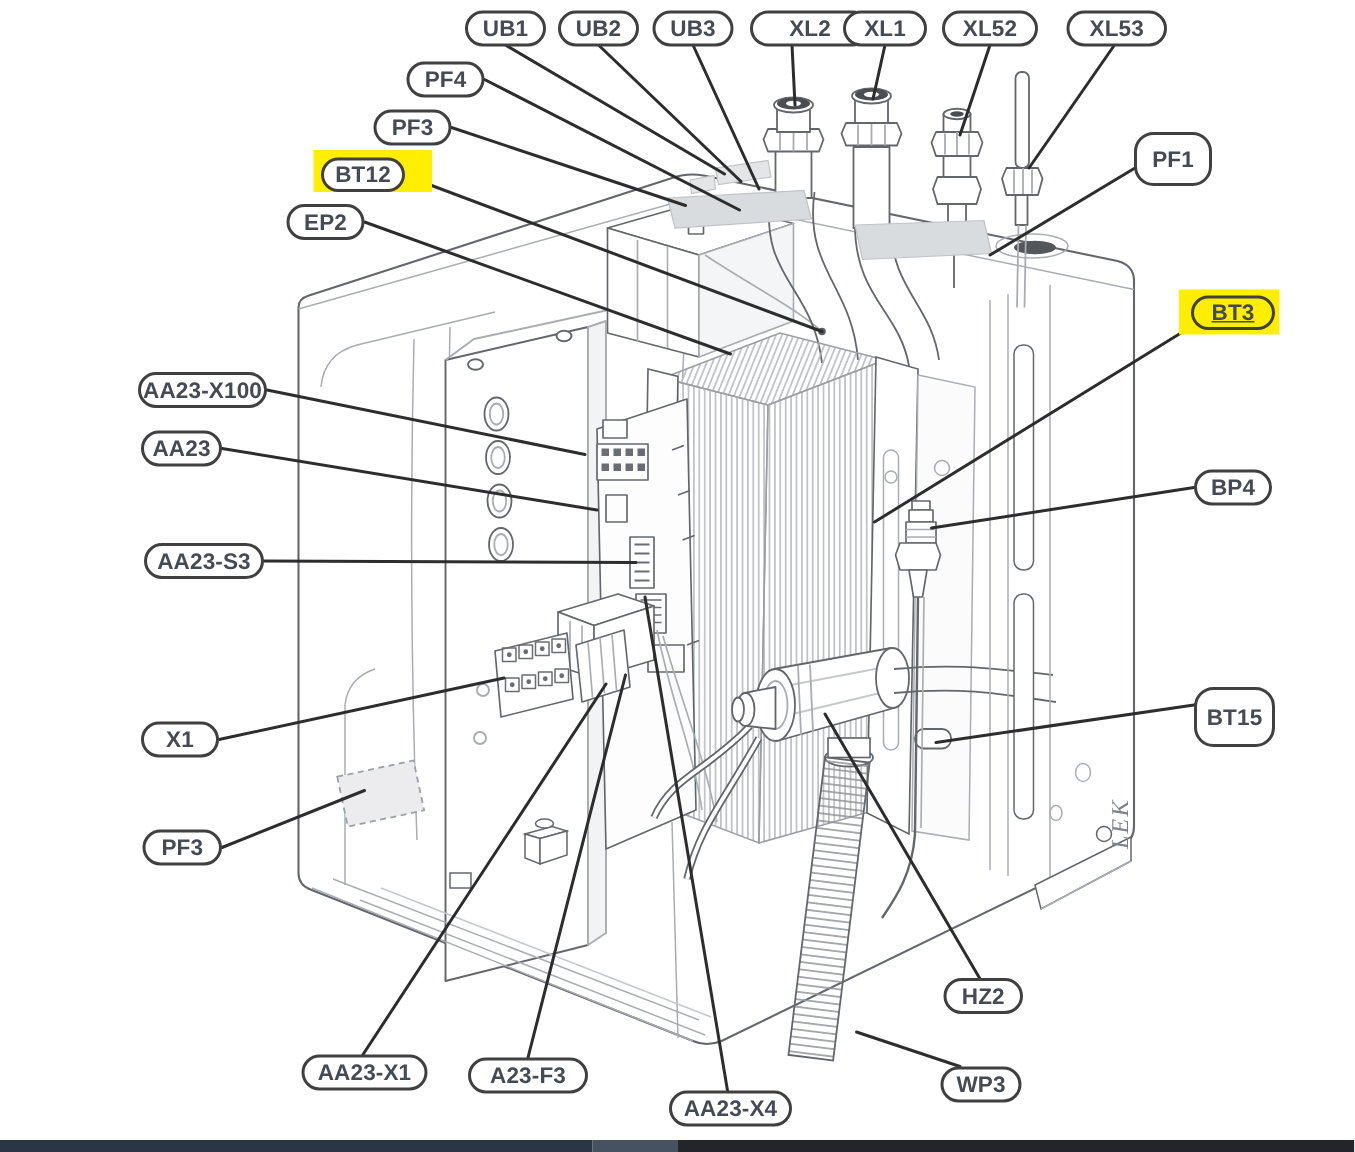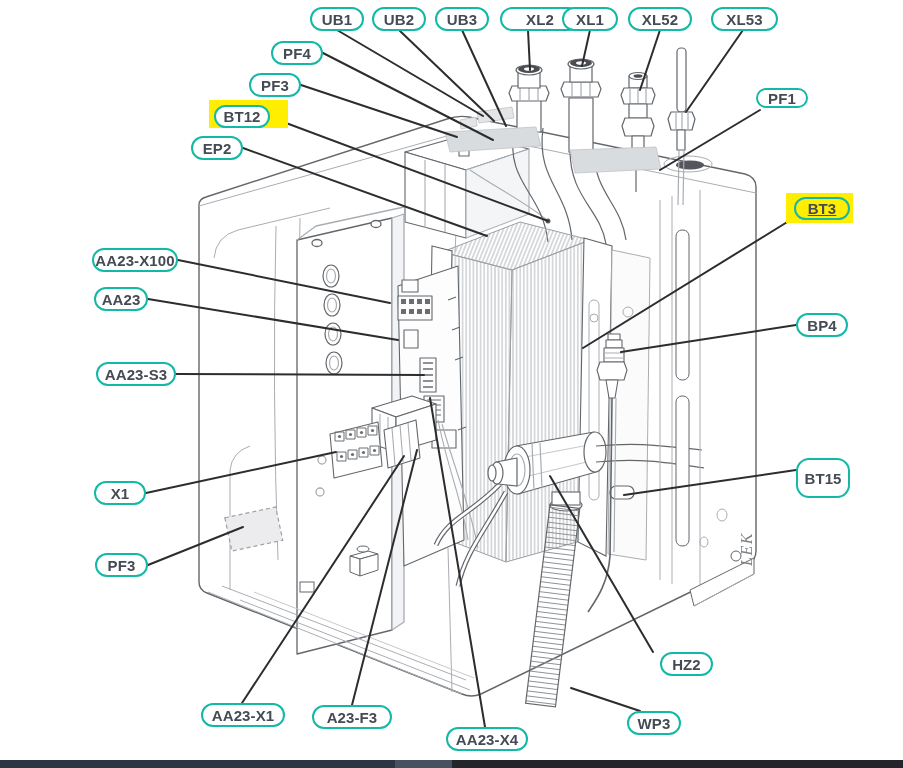--- a/index.html
+++ b/index.html
@@ -1,20 +1,20 @@
 <!DOCTYPE html>
 <html><head>
 <meta charset="utf-8">
 <style>
   html,body{margin:0;padding:0;background:#fff;}
   .canvas{position:relative;width:903px;height:768px;background:#ffffff;overflow:hidden;
           font-family:"Liberation Sans",sans-serif;}
   svg{position:absolute;left:0;top:0;}
   .pill{position:absolute;display:flex;align-items:center;justify-content:center;
-        box-sizing:border-box;border:2px solid #14b8a6;border-radius:13px;background:#fff;
+        box-sizing:border-box;border:2px solid #404040;border-radius:13px;background:#fff;
         color:#454b54;font-size:15px;font-weight:bold;letter-spacing:0.1px;z-index:3;
         white-space:nowrap;}
   .pill--clear{background:transparent;text-decoration:underline;}
   .hl{position:absolute;background:#ffee00;z-index:2;}
   .bbar{position:absolute;left:0;top:760px;width:903px;height:8px;display:flex;z-index:4;}
   .bbar .seg1{width:395px;background:#2a3644;}
   .bbar .seg2{width:57px;background:#46525f;}
   .bbar .seg3{flex:1;background:#22262b;}
 </style>
 </head>
@@ -308,23 +308,23 @@
 <div class="pill" style="left:214px;top:105px;width:56px;height:23px">BT12</div>
 <div class="pill" style="left:191px;top:136px;width:52px;height:24px">EP2</div>
 <div class="pill" style="left:92px;top:248px;width:86px;height:24px">AA23-X100</div>
 <div class="pill" style="left:94px;top:287px;width:54px;height:24px">AA23</div>
 <div class="pill" style="left:96px;top:362px;width:80px;height:24px">AA23-S3</div>
 <div class="pill" style="left:94px;top:481px;width:52px;height:24px">X1</div>
 <div class="pill" style="left:95px;top:553px;width:53px;height:24px">PF3</div>
 <div class="pill" style="left:201px;top:703px;width:84px;height:24px">AA23-X1</div>
 <div class="pill" style="left:312px;top:705px;width:80px;height:24px">A23-F3</div>
 <div class="pill" style="left:446px;top:727px;width:82px;height:24px">AA23-X4</div>
-<div class="pill" style="left:660px;top:652px;width:53px;height:24px">HZ2</div>
+<div class="pill" style="left:629px;top:652px;width:53px;height:24px">HZ2</div>
 <div class="pill" style="left:627px;top:711px;width:54px;height:24px">WP3</div>
-<div class="pill" style="left:756px;top:88px;width:52px;height:20px">PF1</div>
+<div class="pill" style="left:756px;top:88px;width:52px;height:36px">PF1</div>
 <div class="pill pill--clear" style="left:794px;top:197px;width:56px;height:23px">BT3</div>
 <div class="pill" style="left:796px;top:313px;width:52px;height:24px">BP4</div>
 <div class="pill" style="left:796px;top:458px;width:54px;height:40px">BT15</div>
 
 <div class="bbar">
   <div class="seg1"></div>
   <div class="seg2"></div>
   <div class="seg3"></div>
 </div>
 

